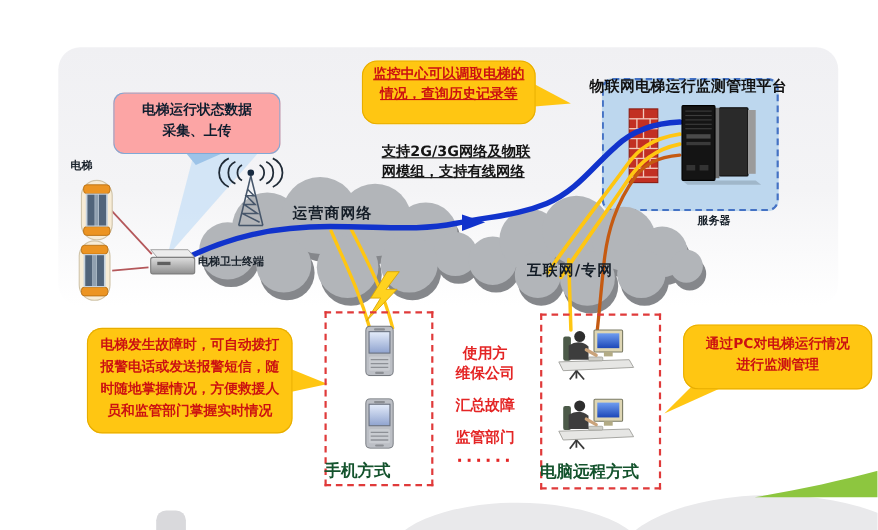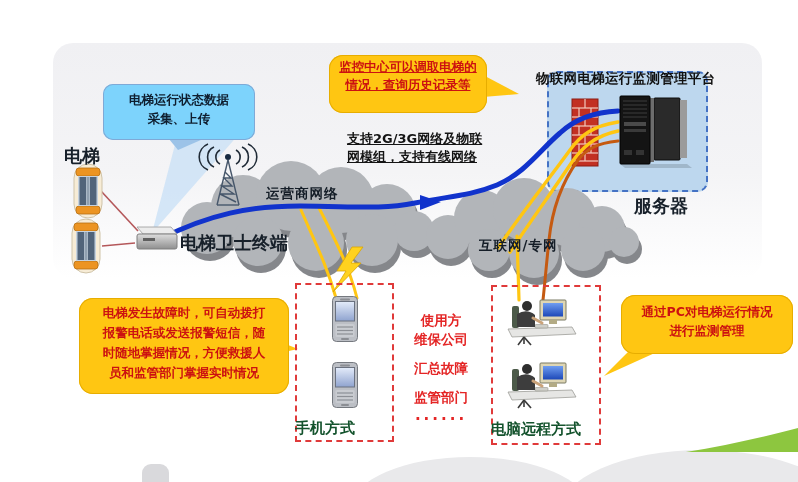--- a/index.html
+++ b/index.html
@@ -3,35 +3,35 @@
 <meta charset="utf-8">
 <style>
   html,body{margin:0;padding:0;background:#fff;}
   .stage{position:relative;width:798px;height:482px;background:#ffffff;overflow:hidden;
          font-family:"DejaVu Sans","Liberation Sans",sans-serif;}
   .abs{position:absolute;}
   .slide-bg{left:53px;top:43px;width:709px;height:235px;border-radius:20px;
             background:linear-gradient(#f0f0f3 0%,#f4f4f6 55%,rgba(244,244,246,0) 100%);z-index:0;}
   svg.overlay{position:absolute;left:0;top:0;z-index:3;pointer-events:none;}
   .z1{z-index:1;} .z4{z-index:4;} .z5{z-index:5;}
-  .lbl{font-size:18px;font-weight:bold;color:#17202a;white-space:nowrap;}
+  .lbl{font-size:10px;font-weight:bold;color:#17202a;white-space:nowrap;}
   .cloudlbl{font-size:13.5px;font-weight:bold;color:#141d27;white-space:nowrap;letter-spacing:1px;margin-top:16px;}
   .platform-box{left:547px;top:71px;width:157px;height:117px;background:#bdd7ee;
                 border:2px dashed #4472c4;border-radius:10px;}
   .dash-red{border:2px dashed #e03a3a;background:transparent;}
   .phone-box{left:295px;top:283px;width:95px;height:155px;}
   .pc-box{left:491px;top:285px;width:106px;height:156px;}
   .bubble{background:#ffc612;border-radius:14px;color:#cc1111;font-weight:bold;text-align:center;
           box-shadow:0 0 0 1px #e7ad00 inset;}
   .bubble .ln{font-size:12.5px;line-height:17.5px;white-space:nowrap;}
-  .blue-callout{left:103px;top:84px;width:152px;height:50px;background:#7dd3fc;border-radius:10px;
+  .blue-callout{left:103px;top:84px;width:152px;height:50px;background:#fca5a5;border-radius:10px;
                 box-shadow:0 0 0 1px #7fa9d6 inset;color:#0e1d2e;font-weight:bold;text-align:center;padding-top:6px;}
   .blue-callout .ln{font-size:12.5px;line-height:19px;white-space:nowrap;}
   .top-bubble{left:329px;top:55px;width:158px;height:55px;padding-top:3px;text-decoration:underline;}
-  .fault-bubble{left:79px;top:298px;width:210px;height:91px;padding-top:5px;}
+  .fault-bubble{left:79px;top:298px;width:187px;height:91px;padding-top:5px;}
   .fault-bubble .ln{line-height:20px;}
   .pc-bubble{left:621px;top:295px;width:172px;height:52px;padding-top:7px;}
   .pc-bubble .ln{line-height:19px;}
   .stake{left:404px;width:74px;text-align:center;font-size:13.5px;font-weight:bold;color:#e42525;white-space:nowrap;}
   .stake-dots{letter-spacing:3px;font-size:15px;}
   .boxlbl{font-size:15px;font-weight:bold;color:#14532d;text-align:left;white-space:nowrap;}
   .support{left:347px;top:130px;font-size:13px;font-weight:bold;color:#141414;}
   .support .ln{line-height:17.5px;white-space:nowrap;text-decoration:underline;}
   .title{left:536px;top:42px;font-size:13.5px;font-weight:bold;color:#111;white-space:nowrap;letter-spacing:0.3px;margin-top:28px;}
 </style>

